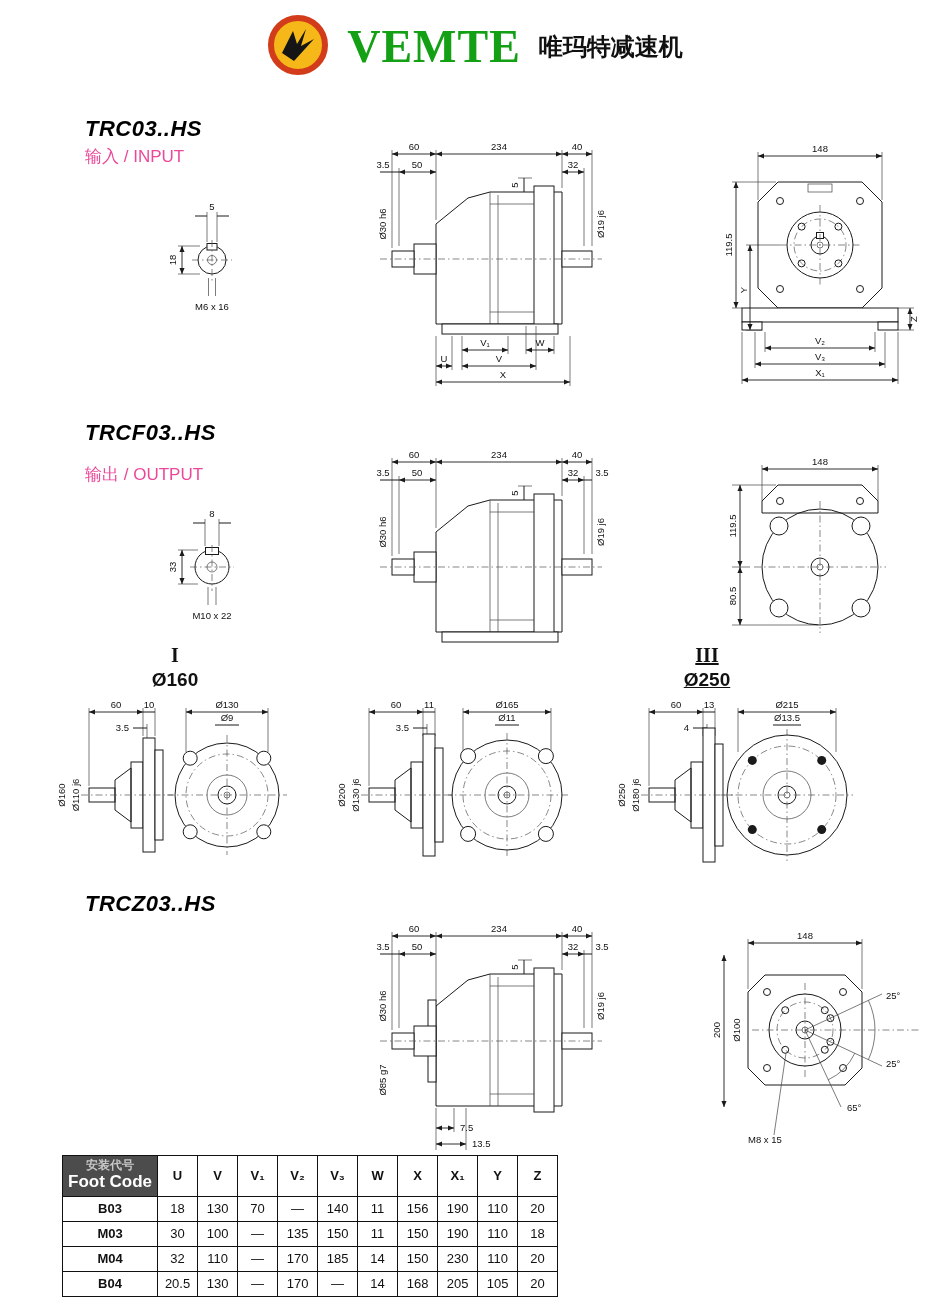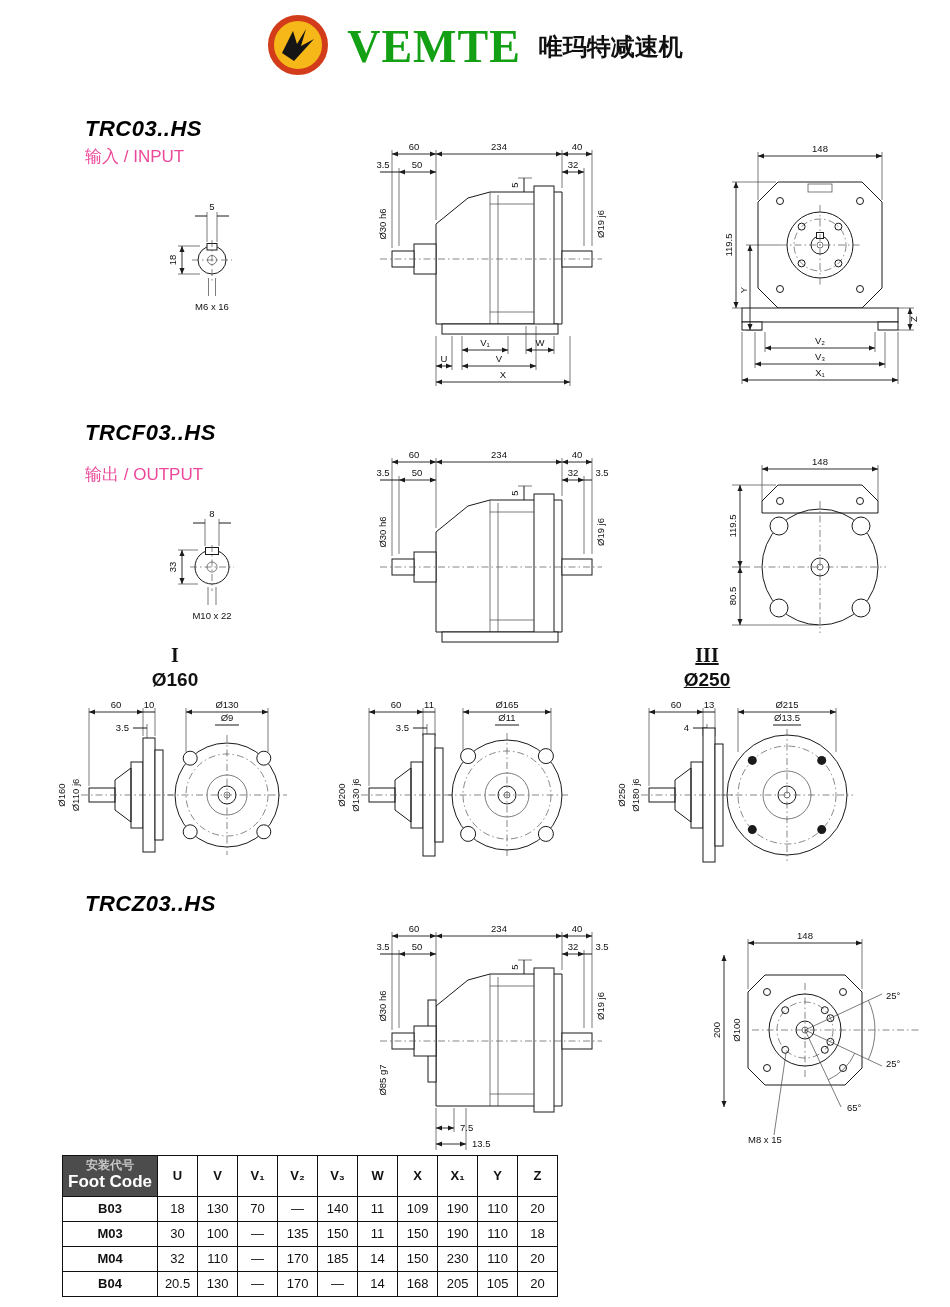--- a/index.html
+++ b/index.html
@@ -557,21 +557,21 @@
     </thead>
     <tbody>
       <tr>
         <td class="code">B03</td>
         <td>18</td>
         <td>130</td>
         <td>70</td>
         <td>—</td>
         <td>140</td>
         <td>11</td>
-        <td>109</td>
+        <td>156</td>
         <td>190</td>
         <td>110</td>
         <td>20</td>
       </tr>
       <tr>
         <td class="code">M03</td>
         <td>30</td>
         <td>100</td>
         <td>—</td>
         <td>135</td>

